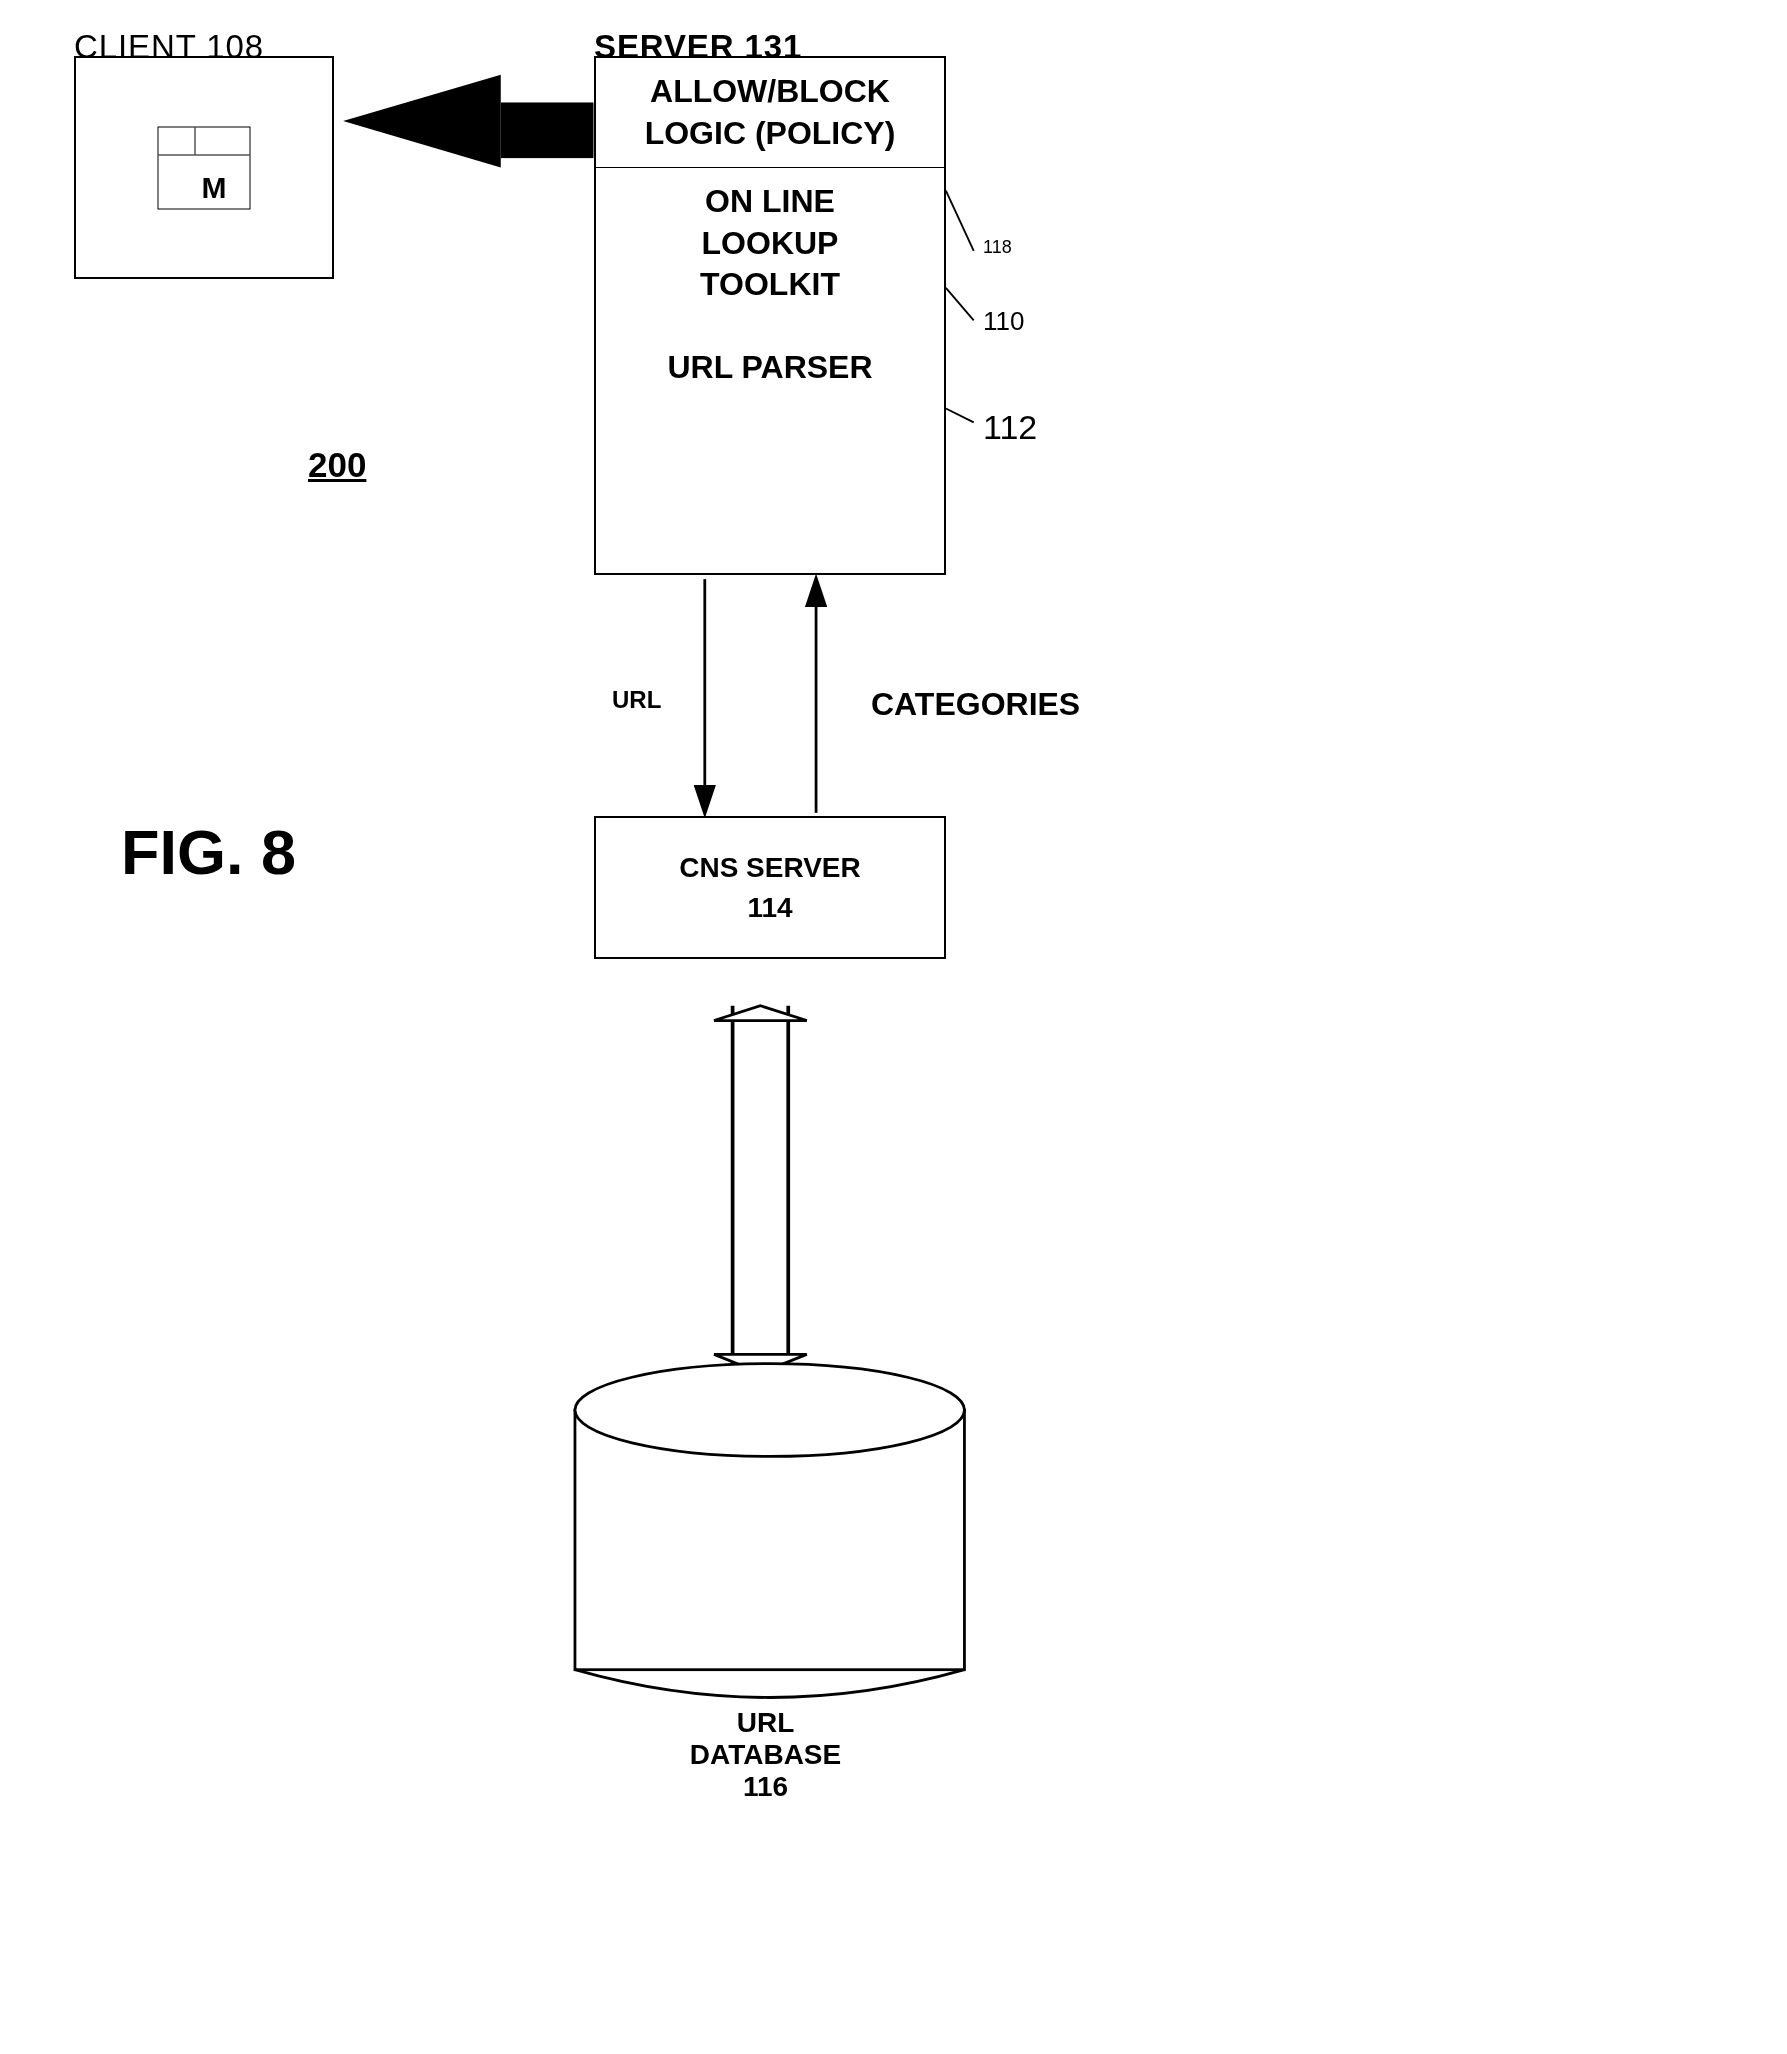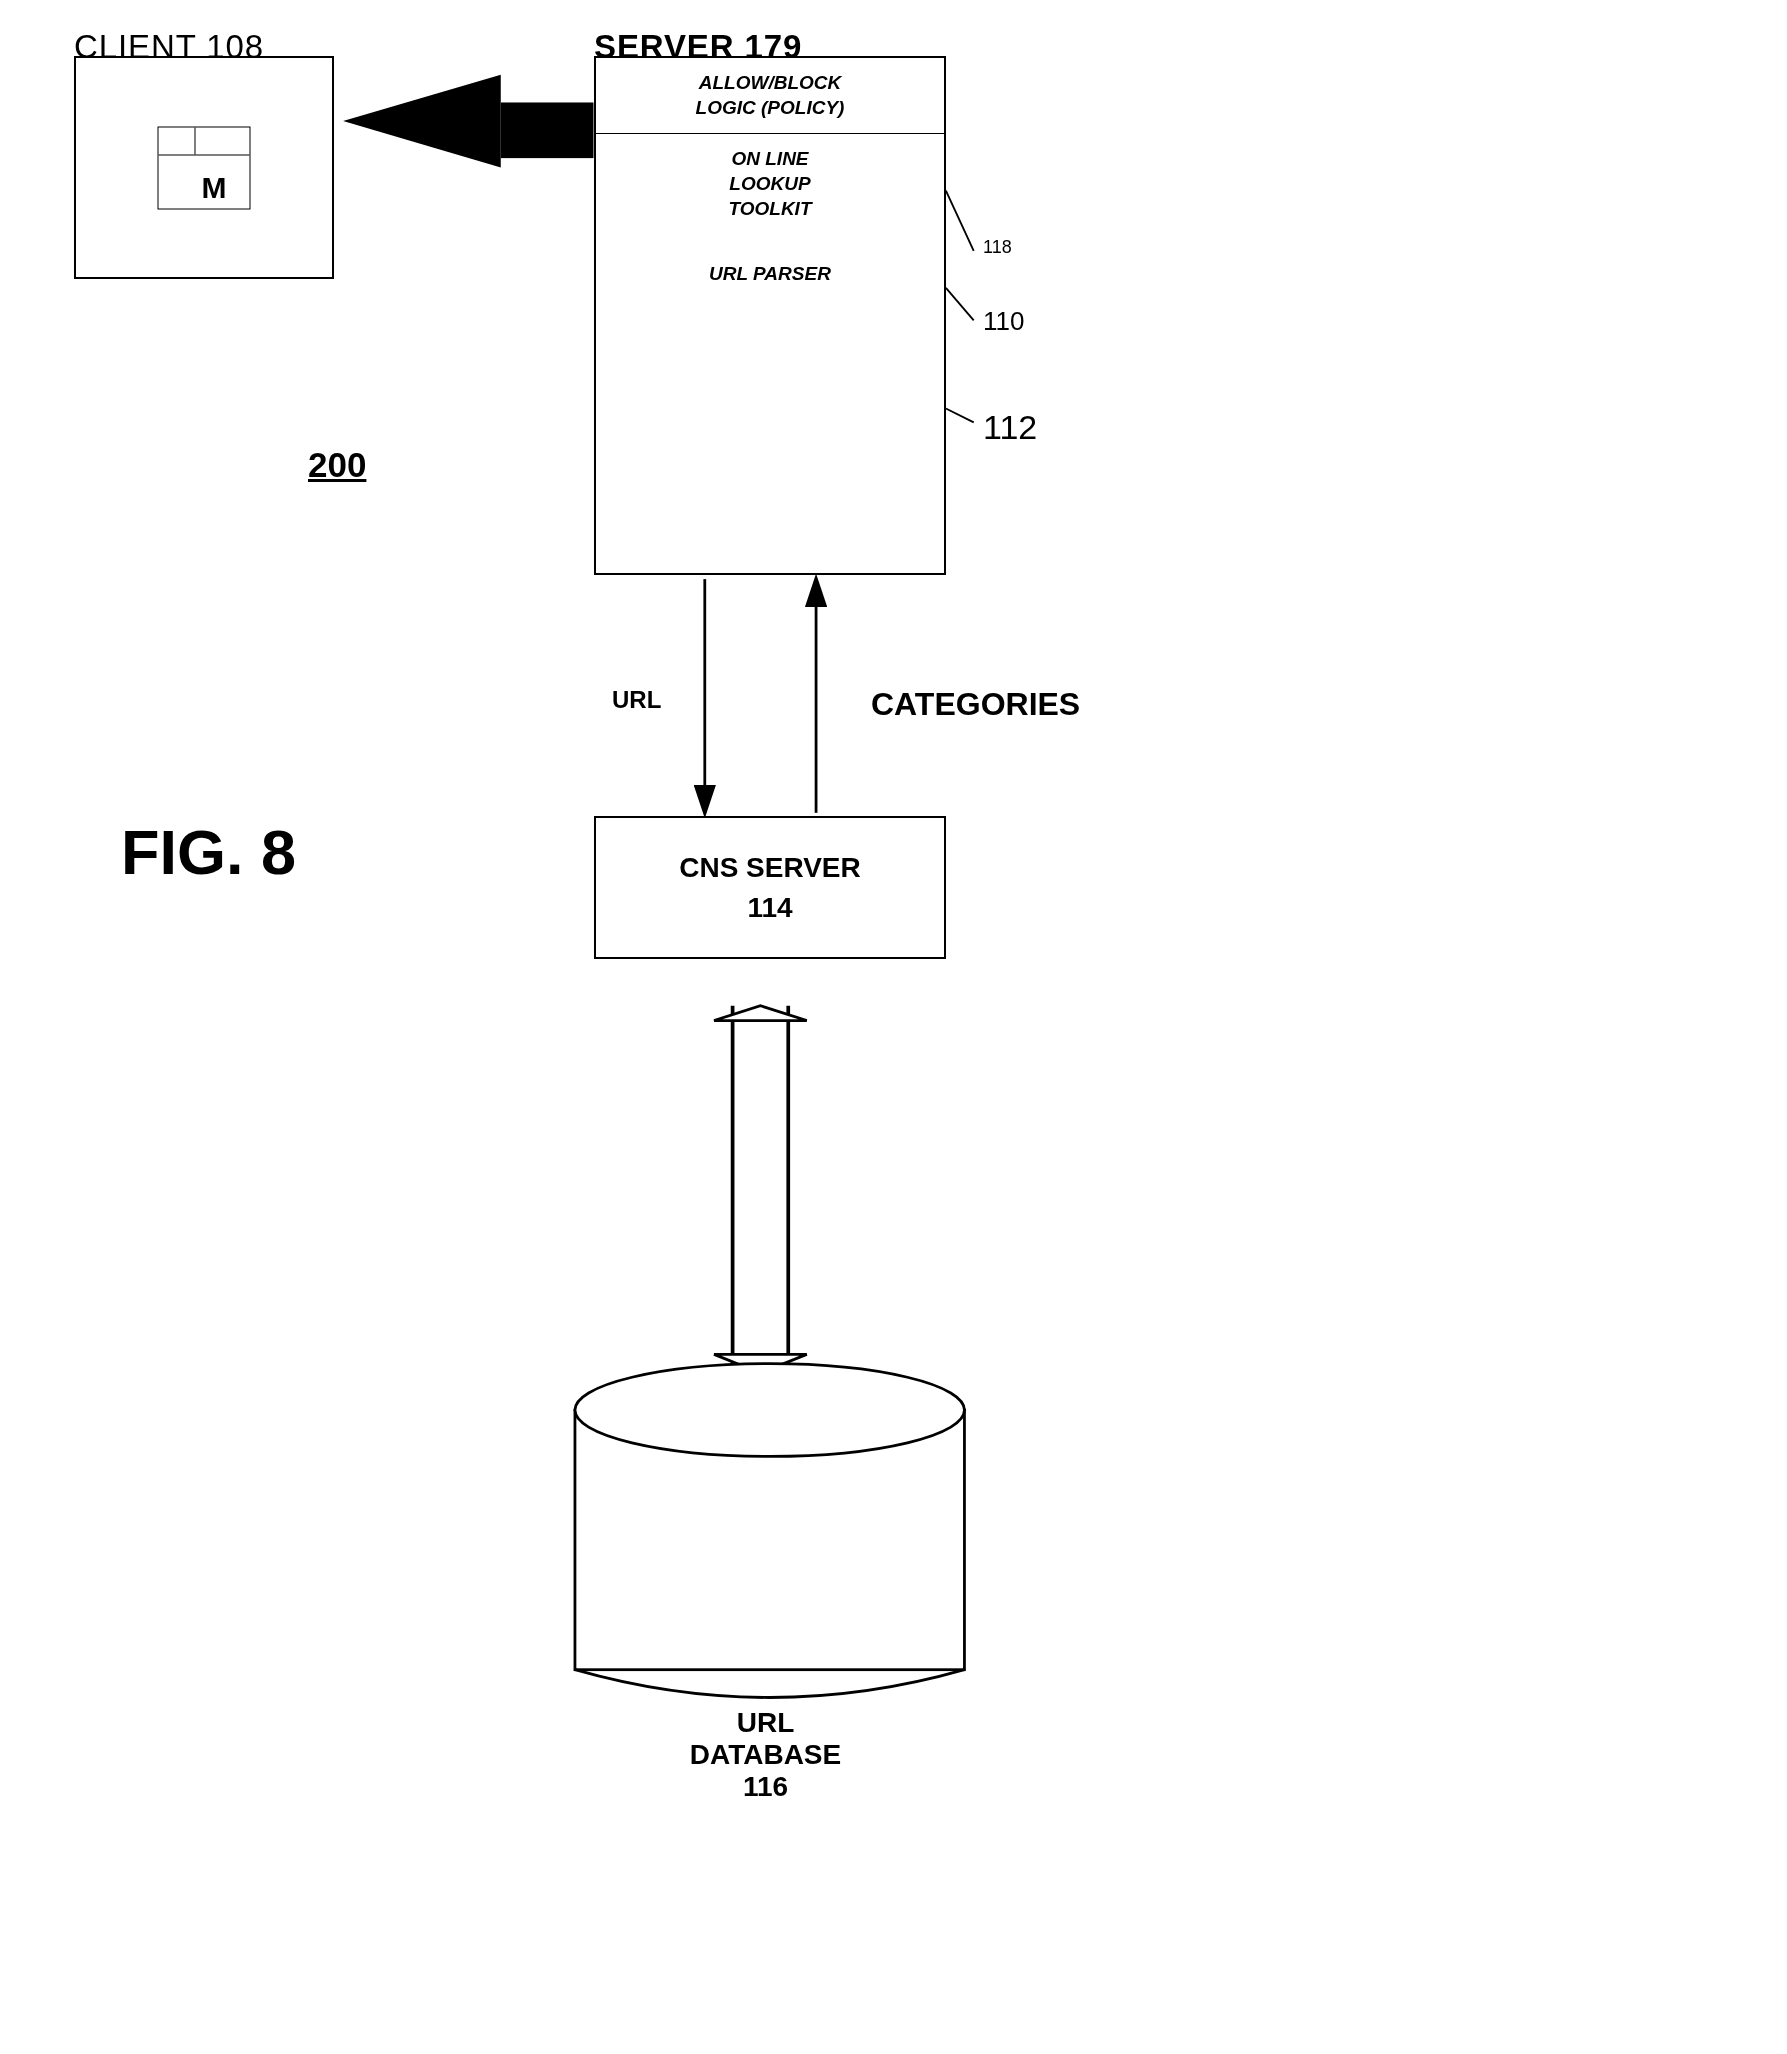--- a/index.html
+++ b/index.html
@@ -83,25 +83,24 @@
       top: 28px;
       font-size: 33px;
       font-weight: bold;
       letter-spacing: 0.9px;
     }
 
     
     .server-block {
       border-bottom: 1.9px solid #000;
       padding: 13px 9.3px;
-      font-size: 19px;
+      font-size: 32px;
       font-weight: bold;
       text-align: center;
       line-height: 1.3;
-      font-style: italic;
     }
     .server-block:last-child {
       border-bottom: none;
     }
 
     
     .ref-118 {
       position: absolute;
       left: 983px;
       top: 220px;
@@ -207,21 +206,21 @@
 
   <div class="client-box">
     <div class="client-inner">
       <div class="client-inner-top">
         <div class="client-inner-left"></div>
       </div>
       <div class="client-m">M</div>
     </div>
   </div>
 
-  <div class="server-label">SERVER 179</div>
+  <div class="server-label">SERVER 131</div>
 
   <div class="server-box">
 
     <div class="server-block">ALLOW/BLOCK<br>LOGIC (POLICY)</div>
 
     <div class="server-block" style="border-bottom:none; padding-bottom:28px;">ON LINE<br>LOOKUP<br>TOOLKIT</div>
 
     <div class="server-block">URL PARSER</div>
   </div>
 

